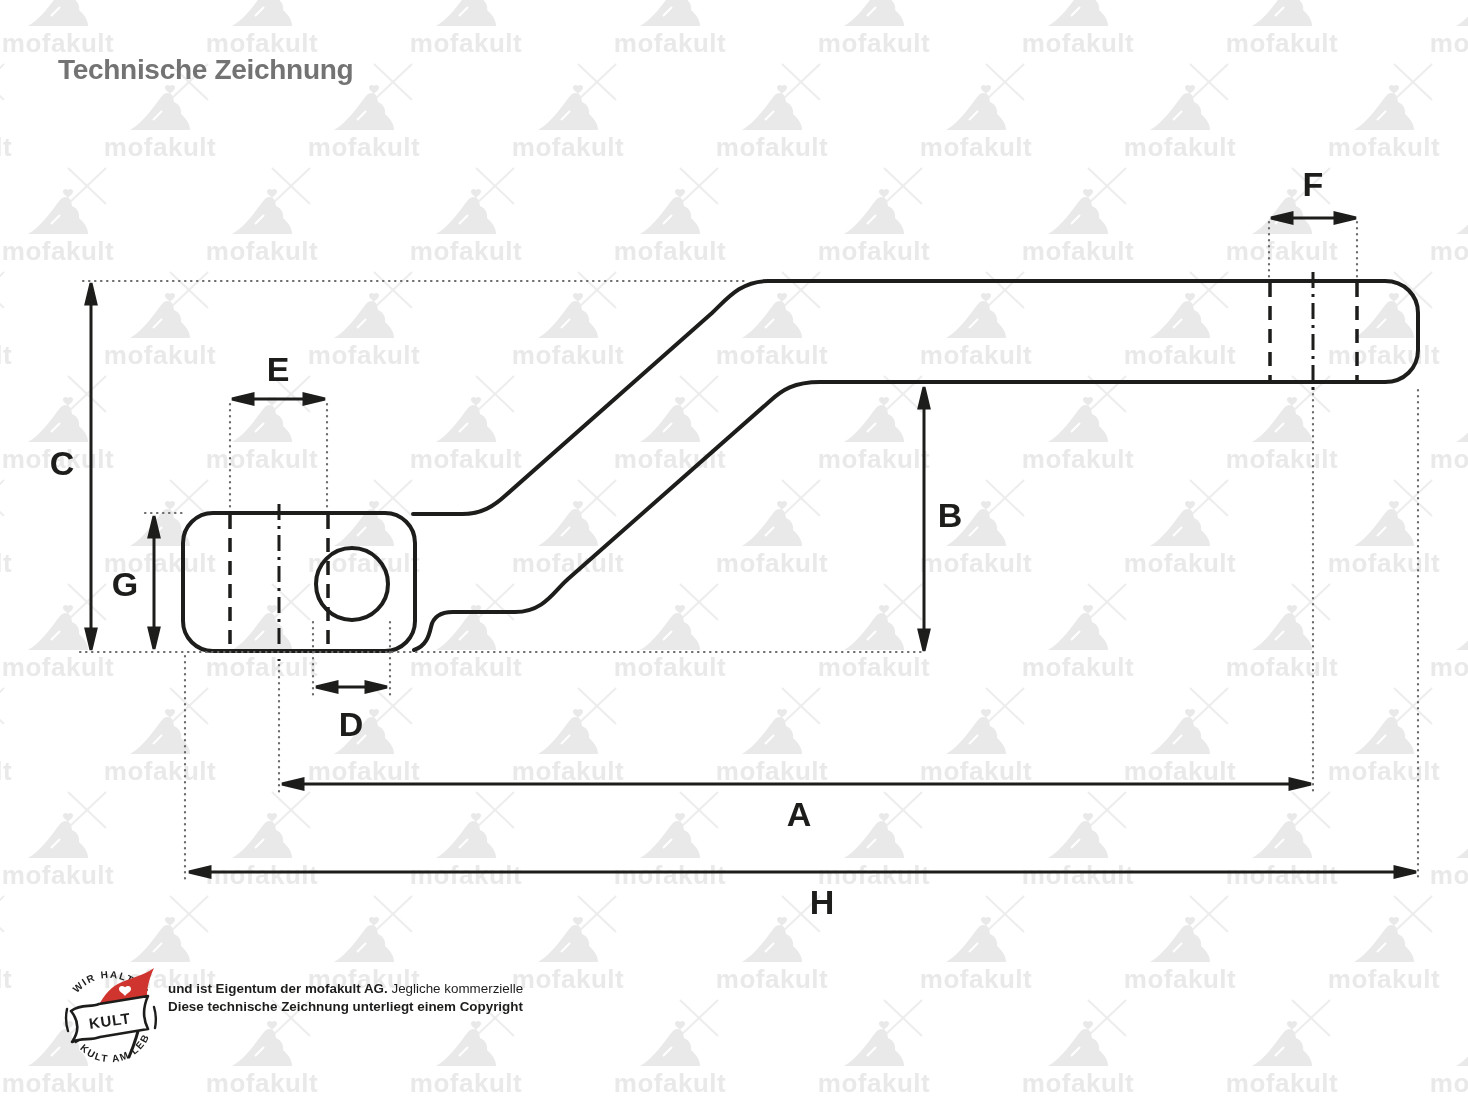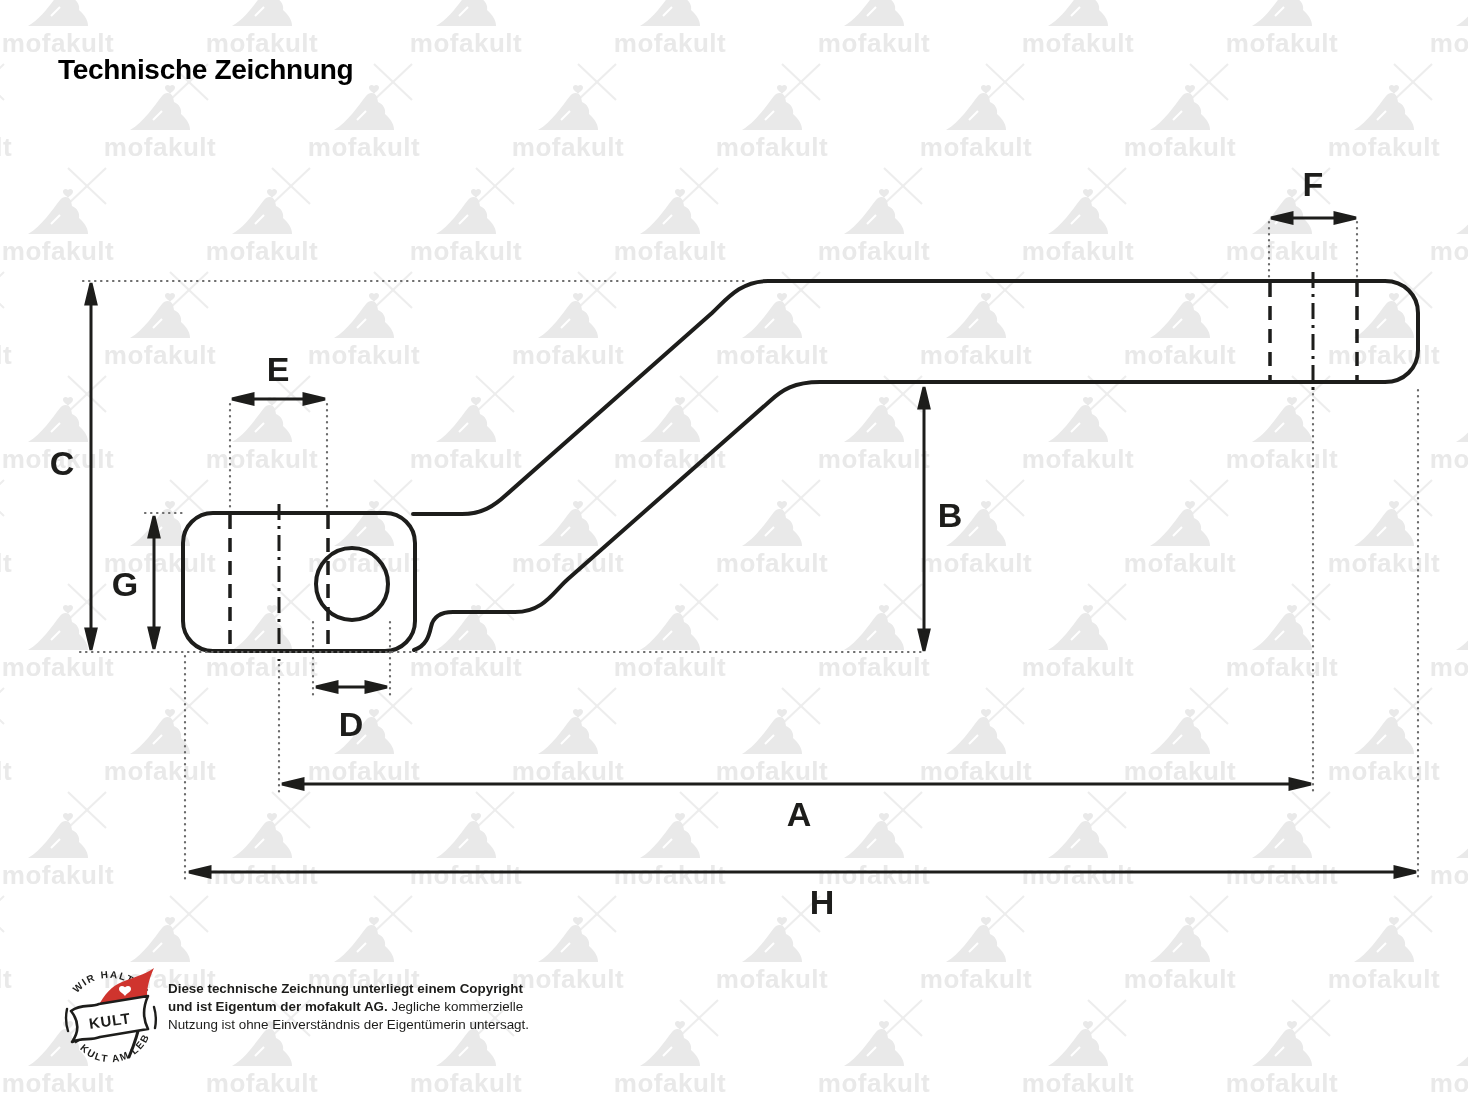--- a/index.html
+++ b/index.html
@@ -5,21 +5,21 @@
   html,body{margin:0;padding:0;}
   body{
     width:1468px;height:1101px;position:relative;overflow:hidden;
     background:#ffffff;
     font-family:"Liberation Sans", sans-serif;
   }
   #watermark-layer{position:absolute;left:0;top:0;width:1468px;height:1101px;z-index:0;}
   #drawing-layer{position:absolute;left:0;top:0;width:1468px;height:1101px;z-index:1;}
   #page-title{
     position:absolute;left:58px;top:54px;z-index:2;
-    font-size:28px;font-weight:bold;color:#000000;letter-spacing:-0.3px;
+    font-size:28px;font-weight:bold;color:#737373;letter-spacing:-0.3px;
   }
   #footer{position:absolute;left:40px;top:958px;z-index:2;width:560px;}
   #badge-svg{position:absolute;left:10px;top:0px;}
   #copyright{
     position:absolute;left:128px;top:22px;width:368px;
     font-size:13.4px;line-height:17.8px;color:#1d1d1b;
   }
   .cr-line{white-space:pre-wrap;}
   .cr-bold{font-weight:bold;}
   .dim-label{
@@ -297,17 +297,16 @@
     <path fill="#cf342e" d="M 86 997 C 92 984 100 976 110 972 C 122 967 132 965 142 958 C 137 969 135 978 135 986 C 125 991 115 993 104 994 C 98 995 91 996 86 997 Z"></path>
     <path fill="#ffffff" d="M 113 986 c -2 -3 -6 -4 -6 -7 c 0 -3 3.2 -4 6 -1.8 c 2.8 -2.2 6 -1.2 6 1.8 c 0 3 -4 4 -6 7 Z"></path>
 
     <path d="M 133 989 C 130 1008 126 1026 117 1047" stroke="#1d1d1b" stroke-width="3" fill="none" stroke-linecap="round"></path>
 
     <path fill="#ffffff" stroke="#1d1d1b" stroke-width="2.6" stroke-linejoin="round" d="M 59 1001 C 70 993 78 998 87 994 L 136 986 C 131 997 131 1009 136 1019 L 88 1027 C 78 1031 70 1027 60 1032 C 67 1022 67 1011 59 1001 Z"></path>
     <text x="98" y="1016" text-anchor="middle" transform="rotate(-8 98 1012)" style="font-weight:bold;font-size:15px;letter-spacing:0.8px;fill:#1d1d1b;">KULT</text>
   </svg>
 
   <div id="copyright">
+    <div class="cr-line"><span class="cr-bold">und ist Eigentum der mofakult AG.</span><span> Jegliche kommerzielle</span></div>
     <div class="cr-line"><span class="cr-bold">Diese technische Zeichnung unterliegt einem Copyright</span><span></span></div>
-    <div class="cr-line"><span class="cr-bold">und ist Eigentum der mofakult AG.</span><span> Jegliche kommerzielle</span></div>
-    <div class="cr-line"><span class="cr-bold"></span><span>Nutzung ist ohne Einverständnis der Eigentümerin untersagt.</span></div>
   </div>
 </div>
 
 </body></html>

